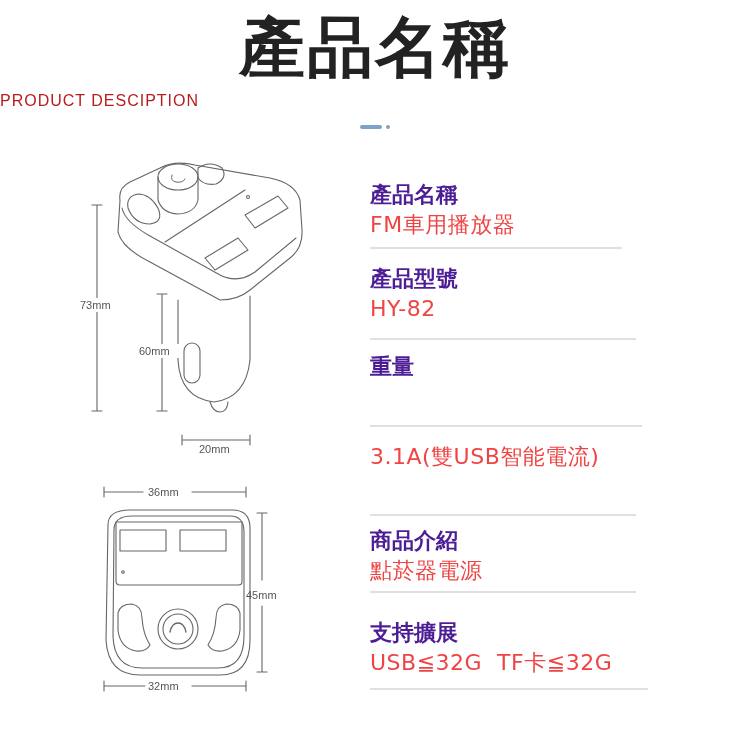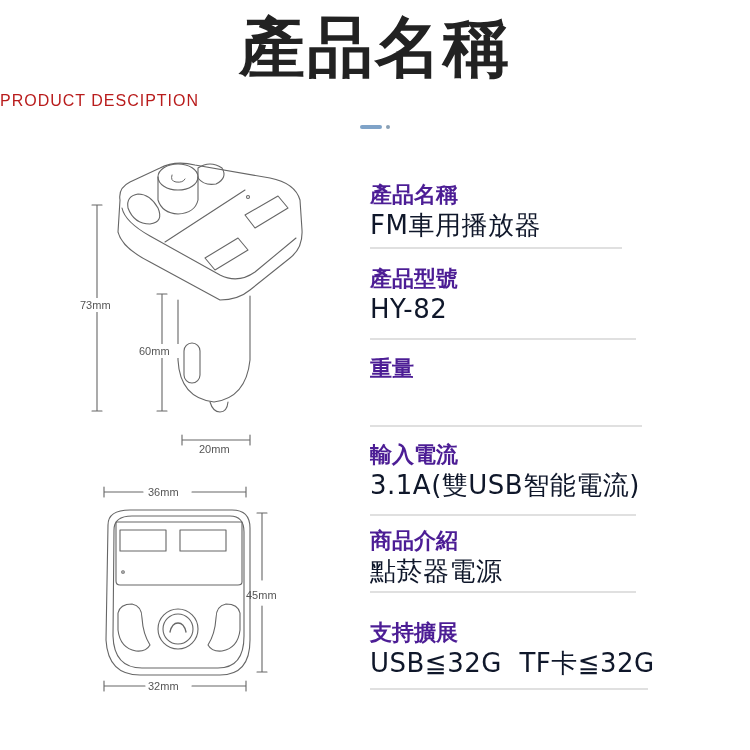--- a/index.html
+++ b/index.html
@@ -3,21 +3,21 @@
 <meta charset="utf-8">
 <style>
   html, body { margin:0; padding:0; background:#ffffff; }
   body { width:750px; height:750px; position:relative; overflow:hidden; font-family:"DejaVu Sans", sans-serif; }
   .title { position:absolute; left:0; width:750px; top:8px; text-align:center; font-size:66px; font-weight:bold; color:#222222; letter-spacing:2px; line-height:80px; }
   .subtitle { position:absolute; left:0; width:750px; top:92px; text-align:left; font-size:16px; color:#b91c1c; letter-spacing:1px; font-family:"Liberation Sans", sans-serif; }
   .accent { position:absolute; top:125px; left:360px; width:22px; height:4px; border-radius:2px; background:#7fa3c8; }
   .accent-dot { position:absolute; top:125px; left:386px; width:4px; height:4px; border-radius:50%; background:#8aa0b4; }
   .spec { position:absolute; left:370px; }
   .spec .label { font-size:22px; font-weight:bold; color:#4c1d95; line-height:28px; white-space:nowrap; }
-  .spec .value { font-size:26px; color:#0f172a; line-height:32px; white-space:nowrap; letter-spacing:0.5px; }
+  .spec .value { font-size:22px; color:#ef4444; line-height:32px; white-space:nowrap; letter-spacing:0.5px; }
   .sep { position:absolute; left:370px; height:2px; background:#e0e0e0; }
   svg.drawing { position:absolute; left:0; top:0; }
 </style>
 </head>
 <body>
 
 <div class="title">產品名稱</div>
 <div class="subtitle">PRODUCT DESCIPTION</div>
 <div class="accent"></div>
 <div class="accent-dot"></div>
@@ -89,27 +89,26 @@
   <div class="value">FM車用播放器</div>
 </div>
 <div class="sep" style="top:247px;width:252px;"></div>
 
 <div class="spec" style="top:265px;">
   <div class="label">產品型號</div>
   <div class="value">HY-82</div>
 </div>
 <div class="sep" style="top:338px;width:266px;"></div>
 
-<div class="spec" style="top:355px;">
+<div class="spec" style="top:355px;font-family:Liberation Mono, monospace;">
   <div class="label">重量</div>
 </div>
 <div class="sep" style="top:425px;width:272px;"></div>
 
 <div class="spec" style="top:441px;">
-  <div class="label">輸入電流</div>
   <div class="value">3.1A(雙USB智能電流)</div>
 </div>
 <div class="sep" style="top:514px;width:266px;"></div>
 
 <div class="spec" style="top:527px;">
   <div class="label">商品介紹</div>
   <div class="value">點菸器電源</div>
 </div>
 <div class="sep" style="top:591px;width:266px;"></div>
 

